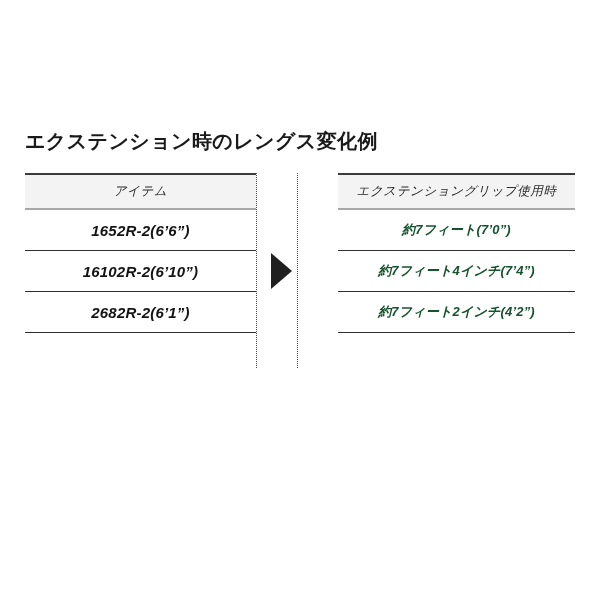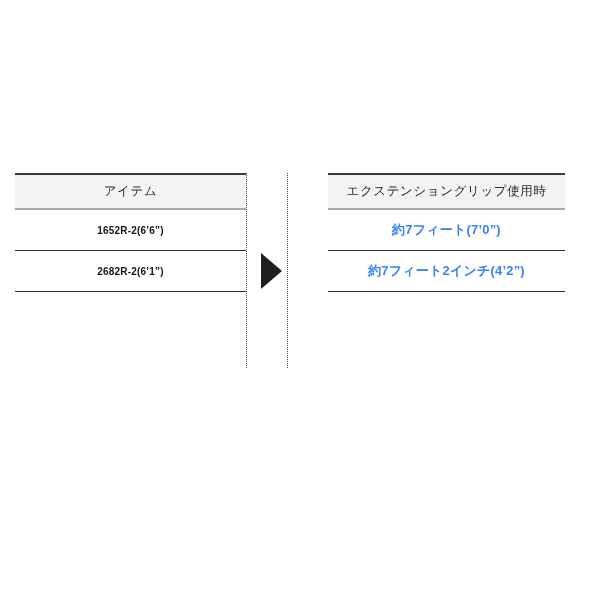--- a/index.html
+++ b/index.html
@@ -32,23 +32,24 @@
     font-weight: 700;
     color: #1a1a1a;
     letter-spacing: 0.4px;
     line-height: 1.1;
     white-space: nowrap;
   }
 
   
   .table-wrap {
     position: absolute;
-    left: 15px;
+    left: 25px;
     top: 173px;
     width: 550px;
+    font-style: italic;
   }
 
   table.length-table {
     width: 550px;
     border-collapse: collapse;
     table-layout: fixed;
   }
 
   
   col.c-item   { width: 231px; }
@@ -84,30 +85,30 @@
   
   tbody td {
     padding: 0;
     margin: 0;
     height: 40px;
     vertical-align: middle;
     text-align: center;
     border-bottom: 1.6px solid #2f2f2f;
   }
   tbody td.cell-item {
-    font-size: 10px;
+    font-size: 15px;
     font-weight: 700;
     color: #141414;
     letter-spacing: 0.2px;
     white-space: nowrap;
   }
   tbody td.cell-value {
     font-size: 13px;
     font-weight: 700;
-    color: #3b82f6;
+    color: #14532d;
     letter-spacing: 0.2px;
     white-space: nowrap;
   }
   tbody td.cell-gap,
   tbody td.cell-arrow {
     border-bottom: none;
     background: #ffffff;
   }
 
   
@@ -141,20 +142,21 @@
     border-bottom: 18px solid transparent;
     border-left: 21px solid #1f1f1f;
     margin-left: 10px;
   }
 </style>
 </head>
 <body>
 
 <div class="page">
 
+  <div class="section-title">エクステンション時のレングス変化例</div>
 
   <div class="table-wrap">
 
     <table class="length-table">
       <colgroup>
         <col class="c-item">
         <col class="c-gap">
         <col class="c-arrow">
         <col class="c-value">
       </colgroup>
@@ -169,20 +171,26 @@
       </thead>
 
       <tbody>
         <tr>
           <td class="cell-item">1652R-2(6’6”)</td>
           <td class="cell-gap"></td>
           <td class="cell-arrow"></td>
           <td class="cell-value">約7フィート(7’0”)</td>
         </tr>
         <tr>
+          <td class="cell-item">16102R-2(6’10”)</td>
+          <td class="cell-gap"></td>
+          <td class="cell-arrow"></td>
+          <td class="cell-value">約7フィート4インチ(7’4”)</td>
+        </tr>
+        <tr>
           <td class="cell-item">2682R-2(6’1”)</td>
           <td class="cell-gap"></td>
           <td class="cell-arrow"></td>
           <td class="cell-value">約7フィート2インチ(4’2”)</td>
         </tr>
       </tbody>
     </table>
 
     <div class="dotted-line dotted-left"></div>
     <div class="dotted-line dotted-right"></div>

